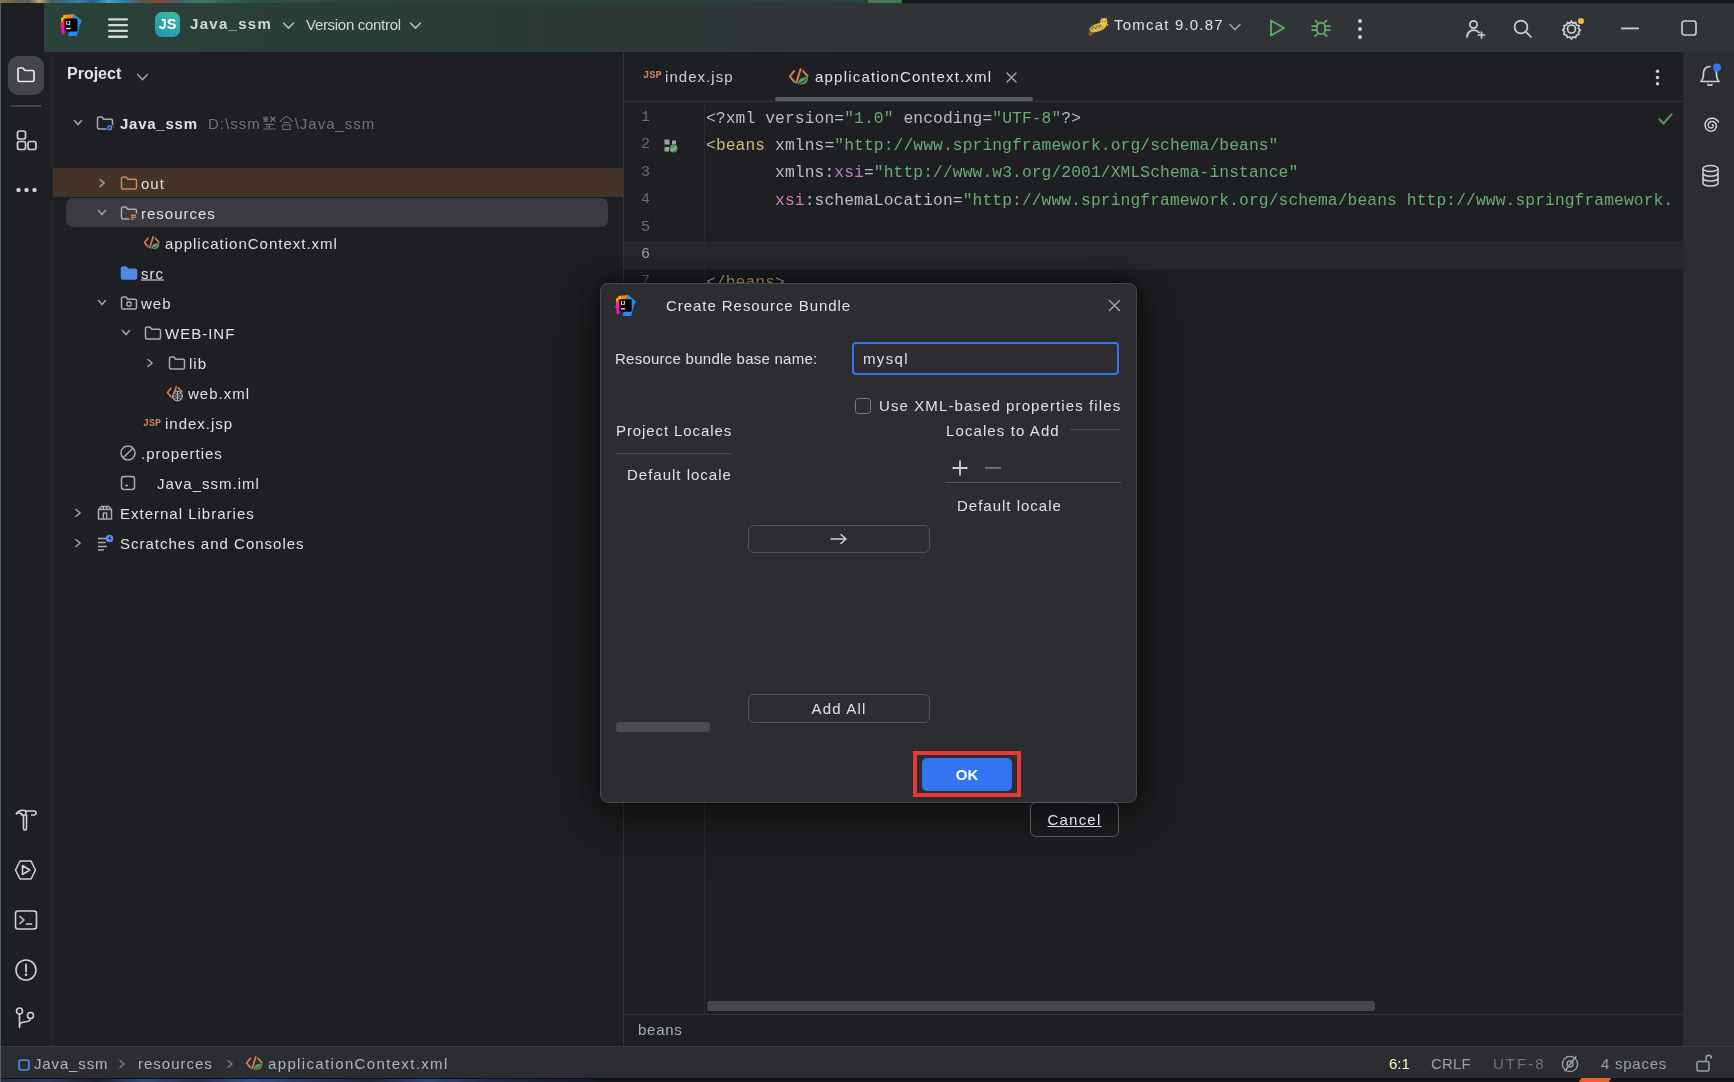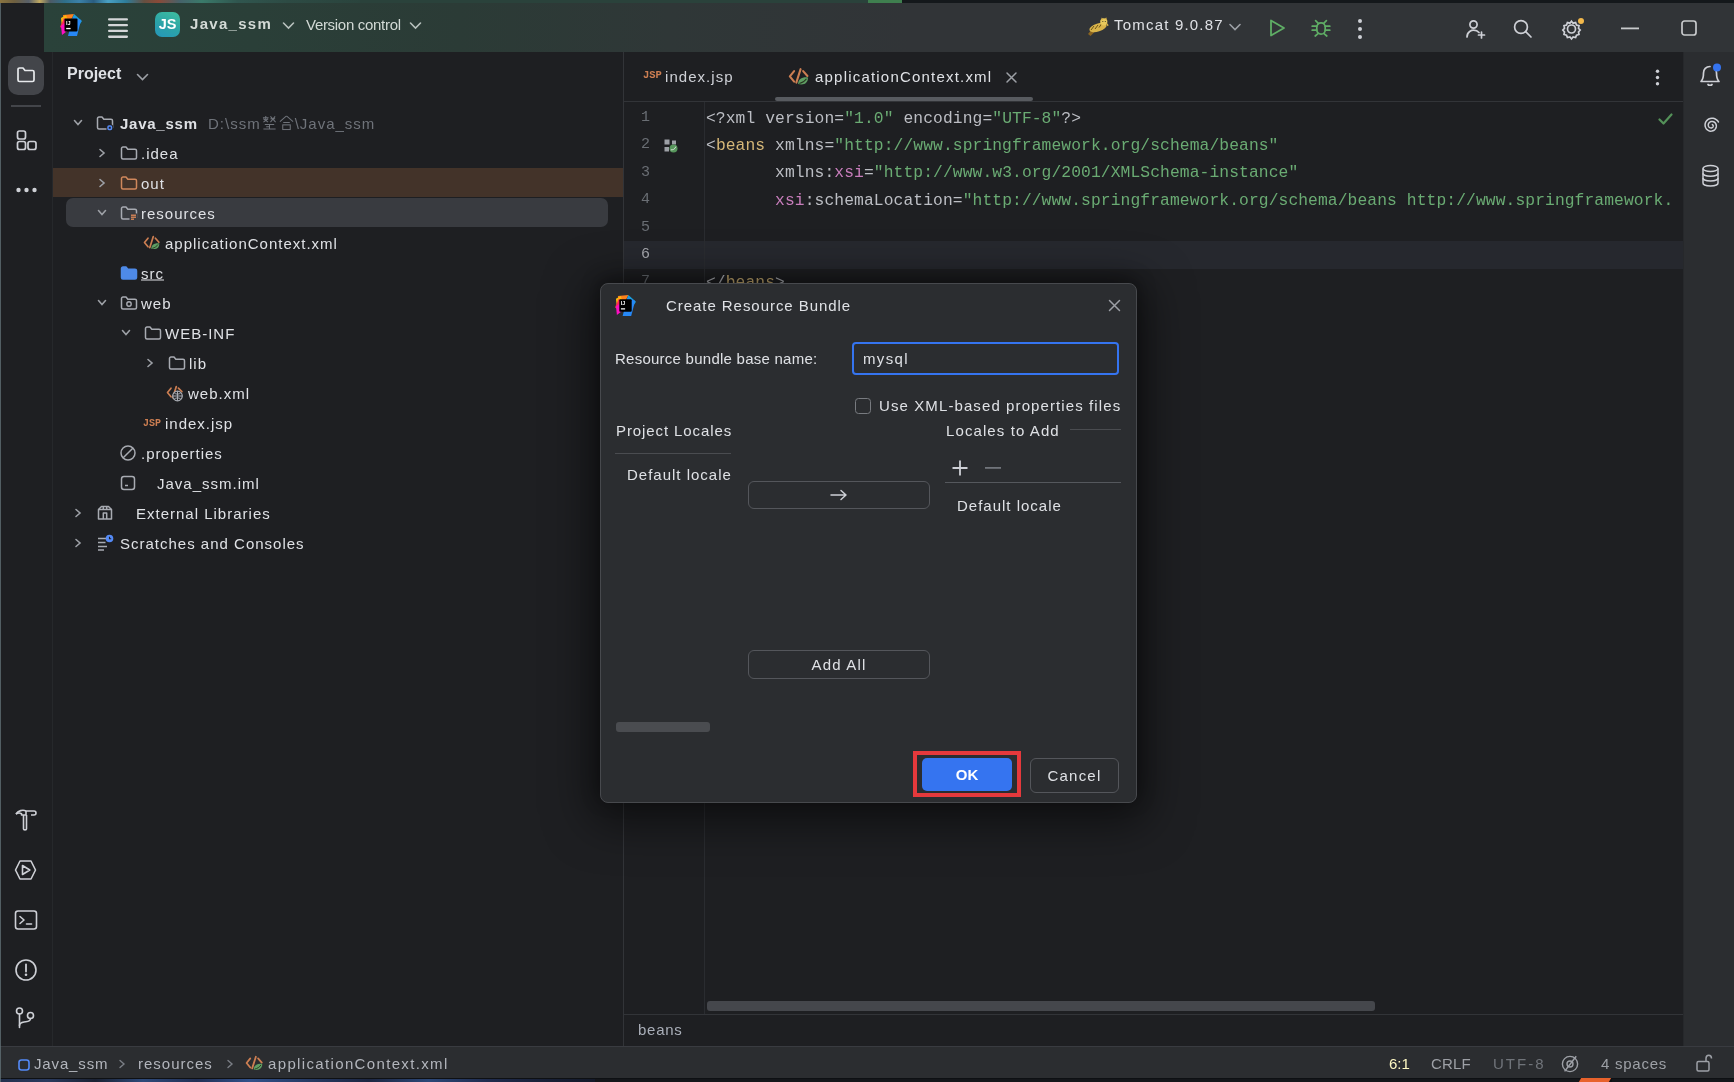--- a/index.html
+++ b/index.html
@@ -33,21 +33,21 @@
   .codeline{position:absolute;white-space:pre;font-family:"Liberation Mono",monospace;
     font-size:16.3px;letter-spacing:0.1px;color:#BCBEC4;line-height:27.4px;}
   .lnum{position:absolute;font-family:"Liberation Mono",monospace;font-size:15px;
     color:#6A6E74;text-align:right;width:30px;}
   .grn{color:#6AAB73;}.tag{color:#D5B778;}.ns{color:#C77DBB;}
   
   #dialog{left:600px;top:283px;width:535px;height:518px;background:#2B2D30;
     border:1px solid #47494D;border-radius:8px;box-shadow:0 10px 45px 10px rgba(0,0,0,.5),0 -4px 18px rgba(0,0,0,.35);}
   .dtxt{position:absolute;color:#DFE1E5;font-size:15px;letter-spacing:1px;white-space:nowrap;}
   .dbtn{position:absolute;border:1px solid #54565B;border-radius:6px;color:#DFE1E5;
-    font-size:15px;letter-spacing:1.2px;display:flex;align-items:center;justify-content:center;}
+    font-size:15px;letter-spacing:1.2px;display:flex;align-items:center;justify-content:center;margin-top:44px;}
 </style>
 </head>
 <body>
 <div id="app">
   <div id="topstrip" class="abs">
     <div class="abs" style="left:0;top:0;height:3px;width:360px;background:linear-gradient(90deg,#8a7440 0,#6f6040 4%,#58606a 8%,#c0a860 11%,#4c5a66 14%,#2f6f8a 18%,#3b81a8 22%,#2a5d80 26%,#49a0c4 30%,#2e7d9a 35%,#655041 40%,#8a4a38 44%,#45626a 50%,#3a7a6a 56%,#30564f 66%,#2d4b44 80%,#2a443d 100%);"></div>
     <div class="abs" style="left:360px;top:0;height:3px;width:508px;background:#2a423b;"></div>
     <div class="abs" style="left:868px;top:0;height:3px;width:34px;background:#3f7f4f;"></div>
     <div class="abs" style="left:902px;top:0;height:3px;width:832px;background:#14181b;"></div>
   </div>
@@ -240,29 +240,20 @@
             </g>
           </svg><svg width="15" height="15" viewBox="0 0 16 16" style="vertical-align:-2px;margin:0 1px;">
             <g stroke="#6F737A" stroke-width="1.1" fill="none">
               <path d="M8 0.5 L1 6.5 M8 0.5 L15 6.5"></path>
               <path d="M4.5 7.5 H11.5"></path>
               <rect x="4" y="10" width="8" height="5"></rect>
             </g>
           </svg>\Java_ssm</div>
     </div>
 
-    <div class="trow" style="top:86px;">
-      <svg class="chev" style="left:42px">
-          <path d="M5 3.5 L9 7 L5 10.5" stroke="#9DA0A6" stroke-width="1.6" fill="none" stroke-linecap="round"></path>
-        </svg>
-      <svg class="ticon" style="left:67px" viewBox="0 0 18 18">
-        <path d="M1.5 4.5 C1.5 3.7 2.1 3 3 3 H6 L7.8 5.2 H15 C15.9 5.2 16.5 5.9 16.5 6.7 V13.5 C16.5 14.3 15.9 15 15 15 H3 C2.1 15 1.5 14.3 1.5 13.5 Z" fill="none" stroke="#A8ABB2" stroke-width="1.5" stroke-linejoin="round"></path>
-      </svg>
-      <div class="lbl" style="left:88px;">.idea</div>
-    </div>
 
     <div class="trow" style="top:116px;">
       <svg class="chev" style="left:42px">
           <path d="M5 3.5 L9 7 L5 10.5" stroke="#9DA0A6" stroke-width="1.6" fill="none" stroke-linecap="round"></path>
         </svg>
       <svg class="ticon" style="left:67px" viewBox="0 0 18 18">
         <path d="M1.5 4.5 C1.5 3.7 2.1 3 3 3 H6 L7.8 5.2 H15 C15.9 5.2 16.5 5.9 16.5 6.7 V13.5 C16.5 14.3 15.9 15 15 15 H3 C2.1 15 1.5 14.3 1.5 13.5 Z" fill="none" stroke="#D0885C" stroke-width="1.5" stroke-linejoin="round"></path>
       </svg>
       <div class="lbl" style="left:88px;">out</div>
     </div>
@@ -365,21 +356,21 @@
           <path d="M5 3.5 L9 7 L5 10.5" stroke="#9DA0A6" stroke-width="1.6" fill="none" stroke-linecap="round"></path>
         </svg>
       <svg class="ticon" style="left:43px" viewBox="0 0 18 18">
         <g fill="none" stroke="#A8ABB2" stroke-width="1.5" stroke-linejoin="round">
           <path d="M2.5 15 V5.5 L5.5 2.5 H12.5 L15.5 5.5 V15 Z"></path>
           <path d="M2.5 5.5 H15.5"></path>
           <path d="M7.3 5.5 V2.7 M10.7 5.5 V2.7"></path>
           <path d="M7.3 15 V9 H10.7 V15"></path>
         </g>
       </svg>
-      <div class="lbl" style="left:83px;">External Libraries</div>
+      <div class="lbl" style="left:67px;">External Libraries</div>
     </div>
 
     <div class="trow" style="top:476px;">
       <svg class="chev" style="left:18px">
           <path d="M5 3.5 L9 7 L5 10.5" stroke="#9DA0A6" stroke-width="1.6" fill="none" stroke-linecap="round"></path>
         </svg>
       <svg class="ticon" style="left:43px" viewBox="0 0 18 18">
         <path d="M2 4.5 H13 M2 8.5 H9.5 M2 12.5 H11 M2 16 H8" stroke="#A8ABB2" stroke-width="1.5" fill="none"></path>
         <circle cx="13.5" cy="4.5" r="3.8" fill="#548AF7"></circle>
         <path d="M13.5 2.7 V4.7 H15.2" stroke="#1E1F22" stroke-width="1.1" fill="none"></path>
@@ -548,17 +539,17 @@
       <path d="M9 1.5 V16.5 M1.5 9 H16.5" stroke="#CED0D6" stroke-width="1.8"></path>
     </svg>
     <svg class="abs" style="left:384px;top:183px" width="16" height="2" viewBox="0 0 16 2">
       <rect width="16" height="1.8" fill="#70747A"></rect>
     </svg>
     <div class="abs" style="left:344px;top:198px;width:176px;height:1px;background:#55585D;"></div>
     <div class="dtxt" style="left:356px;top:213px;">Default locale</div>
     <div class="dbtn" style="left:147px;top:366px;width:180px;height:27px;">Add All</div>
     <div class="abs" style="left:15px;top:438px;width:94px;height:10px;background:#4A4C50;border-radius:3px;"></div>
     <div class="abs" style="left:321px;top:474px;width:90px;height:33px;background:#3574F0;border-radius:5px;color:#FFFFFF;font-size:15px;font-weight:bold;display:flex;align-items:center;justify-content:center;">OK</div>
-    <div class="dbtn" style="left:429px;top:474px;width:87px;height:33px;">Cancel</div>
+    <div class="dbtn" style="left:429px;top:474px;width:87px;height:33px;text-decoration:underline;">Cancel</div>
 
     <div class="abs" style="left:312px;top:467px;width:100px;height:38px;border:4px solid #E5393C;"></div>
   </div>
 </div>
 
 </body></html>

